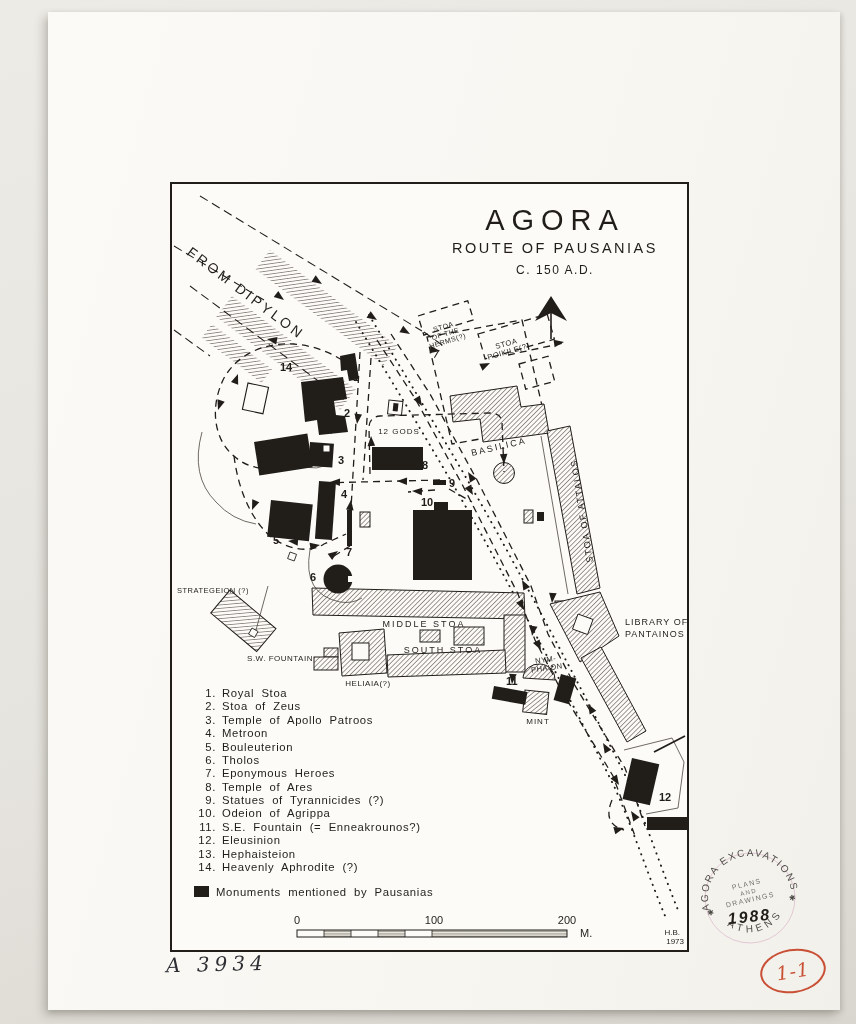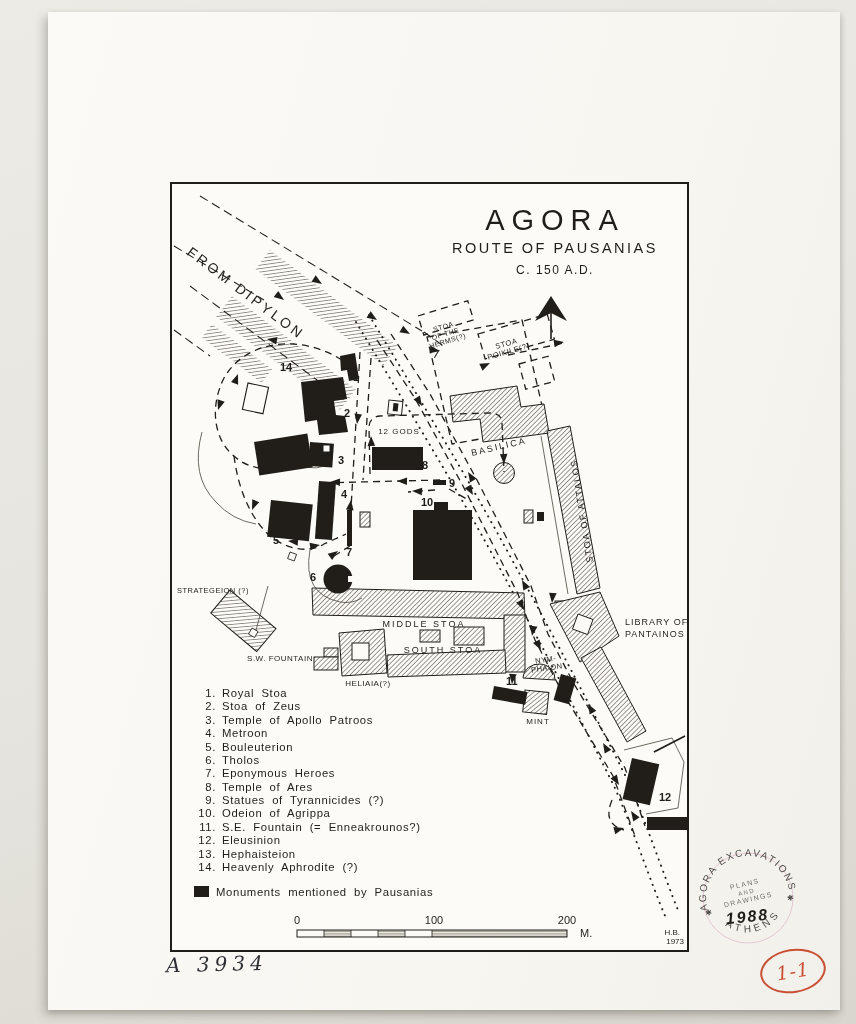--- a/index.html
+++ b/index.html
@@ -1,21 +1,21 @@
 <!DOCTYPE html>
 <html><head>
 <meta charset="utf-8">
 <style>
   html,body{margin:0;padding:0;}
   body{width:856px;height:1024px;position:relative;overflow:hidden;
        background:linear-gradient(160deg,#edebe6 0%,#e6e4de 55%,#d9d6cf 100%);
        font-family:"Liberation Sans",sans-serif;}
   .paper{position:absolute;left:48px;top:12px;width:792px;height:998px;
          background:linear-gradient(105deg,#fbfaf6 0%,#f7f6f1 60%,#f1f0ea 100%);
-         box-shadow:-4px 5px 9px rgba(80,75,65,.30), 2px 2px 5px rgba(80,75,65,.18);}
+         box-shadow:-4px 5px 9px rgba(80,75,65,.30), 2px 2px 5px rgba(80,75,65,.18);text-align:right;}
   .frame{position:absolute;left:122px;top:170px;width:515px;height:766px;
          border:2px solid #211e1a;background:#fcfbf7;box-sizing:content-box;}
   .frame svg{display:block;}
   svg text{font-family:"Liberation Sans",sans-serif;fill:#211e1a;}
   .dash{stroke:#211e1a;stroke-width:1.3;fill:none;stroke-dasharray:7 5;}
   .dashf{stroke:#211e1a;stroke-width:1.05;fill:none;stroke-dasharray:9 5;}
   .dot{stroke:#211e1a;stroke-width:1.9;fill:none;stroke-dasharray:.3 6.2;stroke-linecap:round;}
   .bld{fill:#211e1a;stroke:none;}
   .hat{fill:url(#hatch);stroke:#211e1a;stroke-width:1;}
   .hatn{fill:url(#hatch);stroke:none;}

